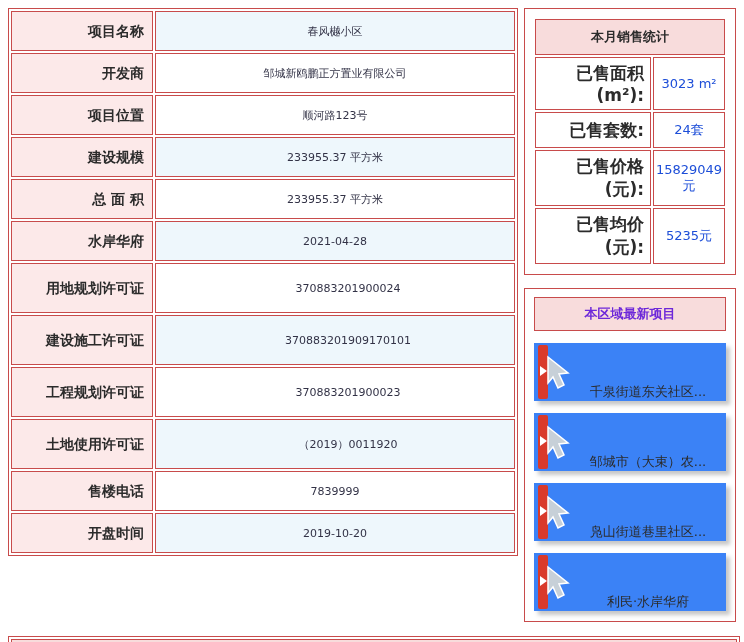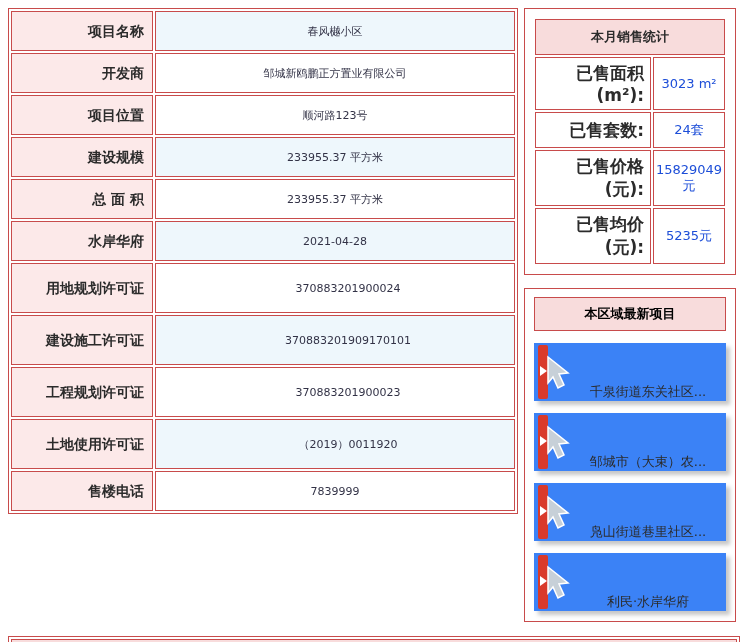--- a/index.html
+++ b/index.html
@@ -37,21 +37,21 @@
   }
   .sales-table td.lab{
     text-align:right;font-weight:bold;font-size:17px;color:#2b2b2b;
     padding:4px 6px 4px 2px;height:26px;width:106px;background:#fff;
   }
   .sales-table td.val{text-align:center;font-size:13px;color:#1d4ed8;background:#fff;padding:4px 1px;}
 
   .projects-panel{width:212px;margin-top:13px;padding:8px 9px 10px 9px;}
   .projects-title{
     border:1px solid #c84b4b;background:#f8dcdc;text-align:center;
-    font-weight:bold;font-size:13px;color:#000000;height:32px;line-height:32px;
+    font-weight:bold;font-size:13px;color:#6d28d9;height:32px;line-height:32px;
   }
   .proj-card{
     position:relative;margin-top:12px;height:58px;background:#3b82f6;
     box-shadow:4px 4px 4px rgba(130,130,130,.45);
     display:flex;align-items:flex-end;cursor:pointer;
   }
   .proj-card .icon-wrap{flex:0 0 40px;height:58px;position:relative;}
   .proj-card .txt{
     flex:1;text-align:center;font-size:13px;color:#2b2b2b;
     padding-top:12px;padding-right:4px;white-space:nowrap;overflow:hidden;
@@ -110,20 +110,24 @@
           <td class="lab">工程规划许可证</td>
           <td class="val">370883201900023</td>
         </tr>
         <tr class="double tint">
           <td class="lab">土地使用许可证</td>
           <td class="val">（2019）0011920</td>
         </tr>
         <tr class="single">
           <td class="lab">售楼电话</td>
           <td class="val">7839999</td>
+        </tr>
+        <tr class="single tint">
+          <td class="lab">开盘时间</td>
+          <td class="val">2019-10-20</td>
         </tr>
       </tbody>
     </table>
 
     <div class="right-col">
 
       <div class="panel sales-panel">
         <table class="sales-table">
           <tbody>
             <tr>

